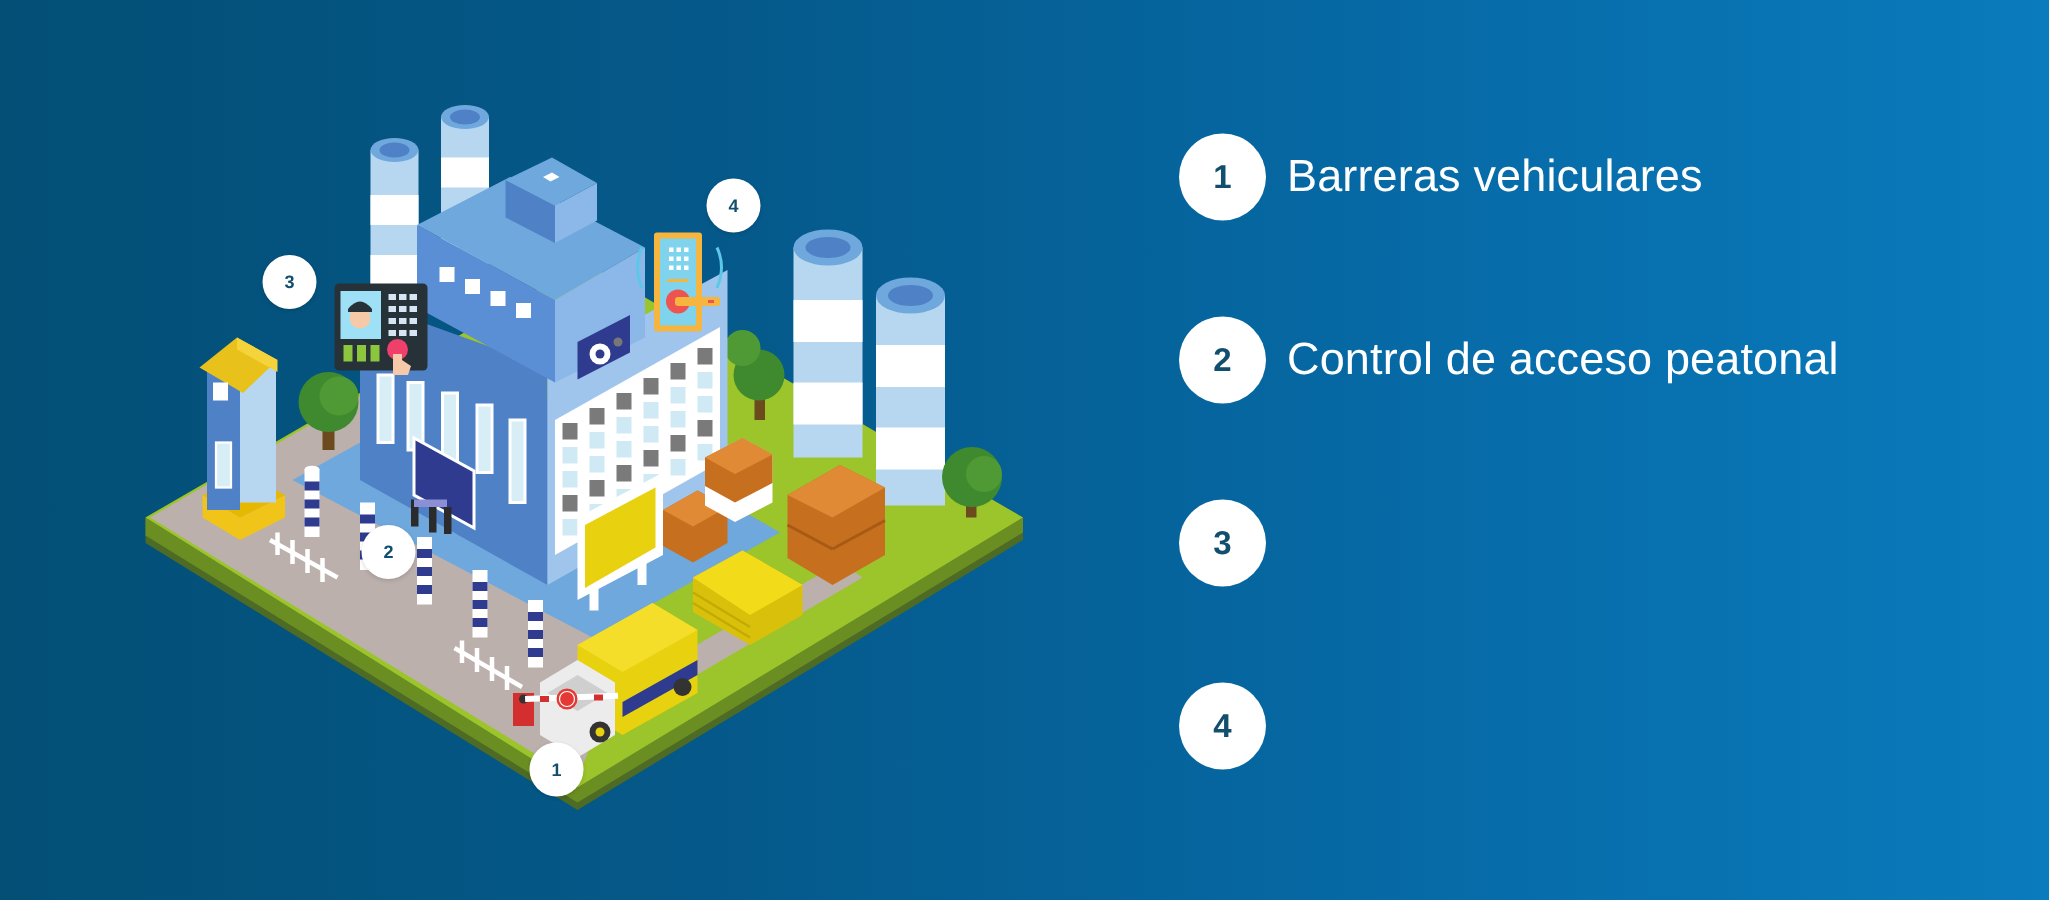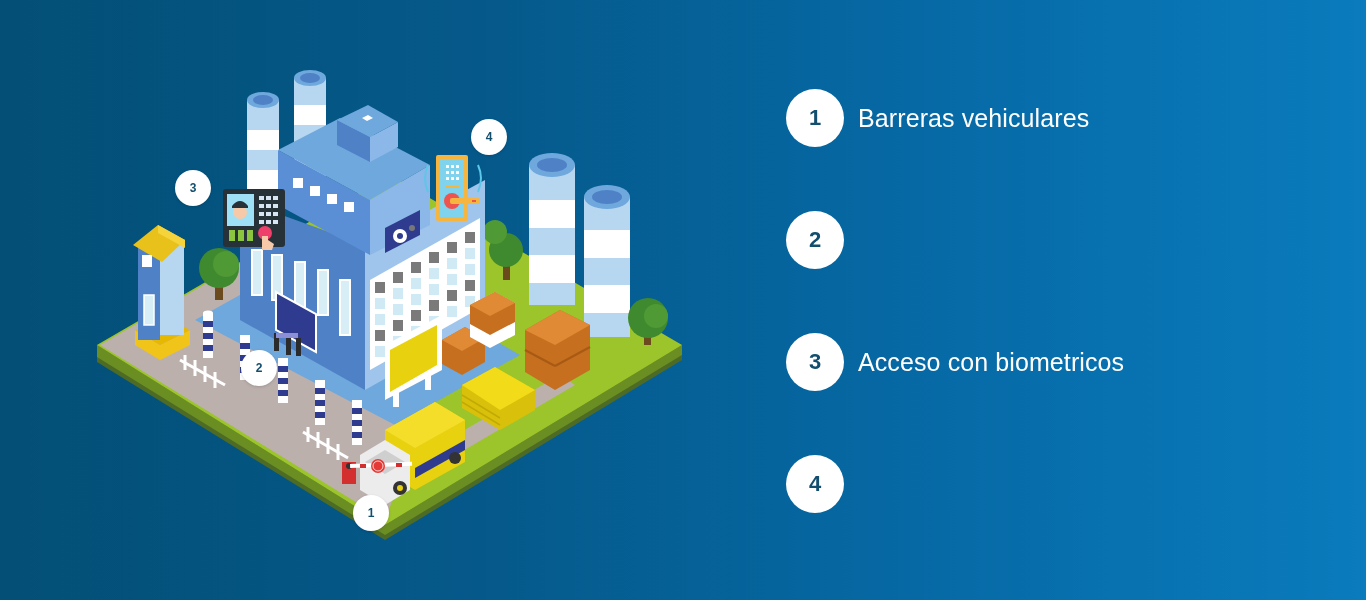--- a/index.html
+++ b/index.html
@@ -27,21 +27,21 @@
   .feature-item {
     display: flex; align-items: center; height: 60px; margin-bottom: 62px;
     cursor: pointer;
   }
   .feature-num {
     width: 58px; height: 58px; border-radius: 50%; background: #ffffff;
     color: #124e6e; font-size: 22px; font-weight: bold;
     display: flex; align-items: center; justify-content: center; flex: none;
   }
   .feature-label {
-    color: #ffffff; font-size: 25px; margin-left: 14px; letter-spacing: 0.1px;
+    color: #ffffff; font-size: 30px; margin-left: 14px; letter-spacing: 0.1px;
   }
 </style>
 </head>
 <body>
 
 <div class="illustration">
   <svg width="760" height="600" viewBox="0 0 760 600">
 
     <path d="M97,345 L390,175 L682,345 L682,360 L385,540 L97,362 Z" fill="#4d6b24"></path>
     <path d="M97,345 L385,525 L682,345 L682,355 L385,535 L97,357 Z" fill="#6b8e23"></path>
@@ -343,21 +343,21 @@
   </div>
 </div>
 
 <div class="feature-list">
   <div class="feature-item">
     <div class="feature-num">1</div>
     <div class="feature-label">Barreras vehiculares</div>
   </div>
   <div class="feature-item">
     <div class="feature-num">2</div>
+    <div class="feature-label">Control de acceso peatonal</div>
   </div>
   <div class="feature-item">
     <div class="feature-num">3</div>
-    <div class="feature-label">Acceso con biometricos</div>
   </div>
   <div class="feature-item">
     <div class="feature-num">4</div>
   </div>
 </div>
 
 </body></html>

